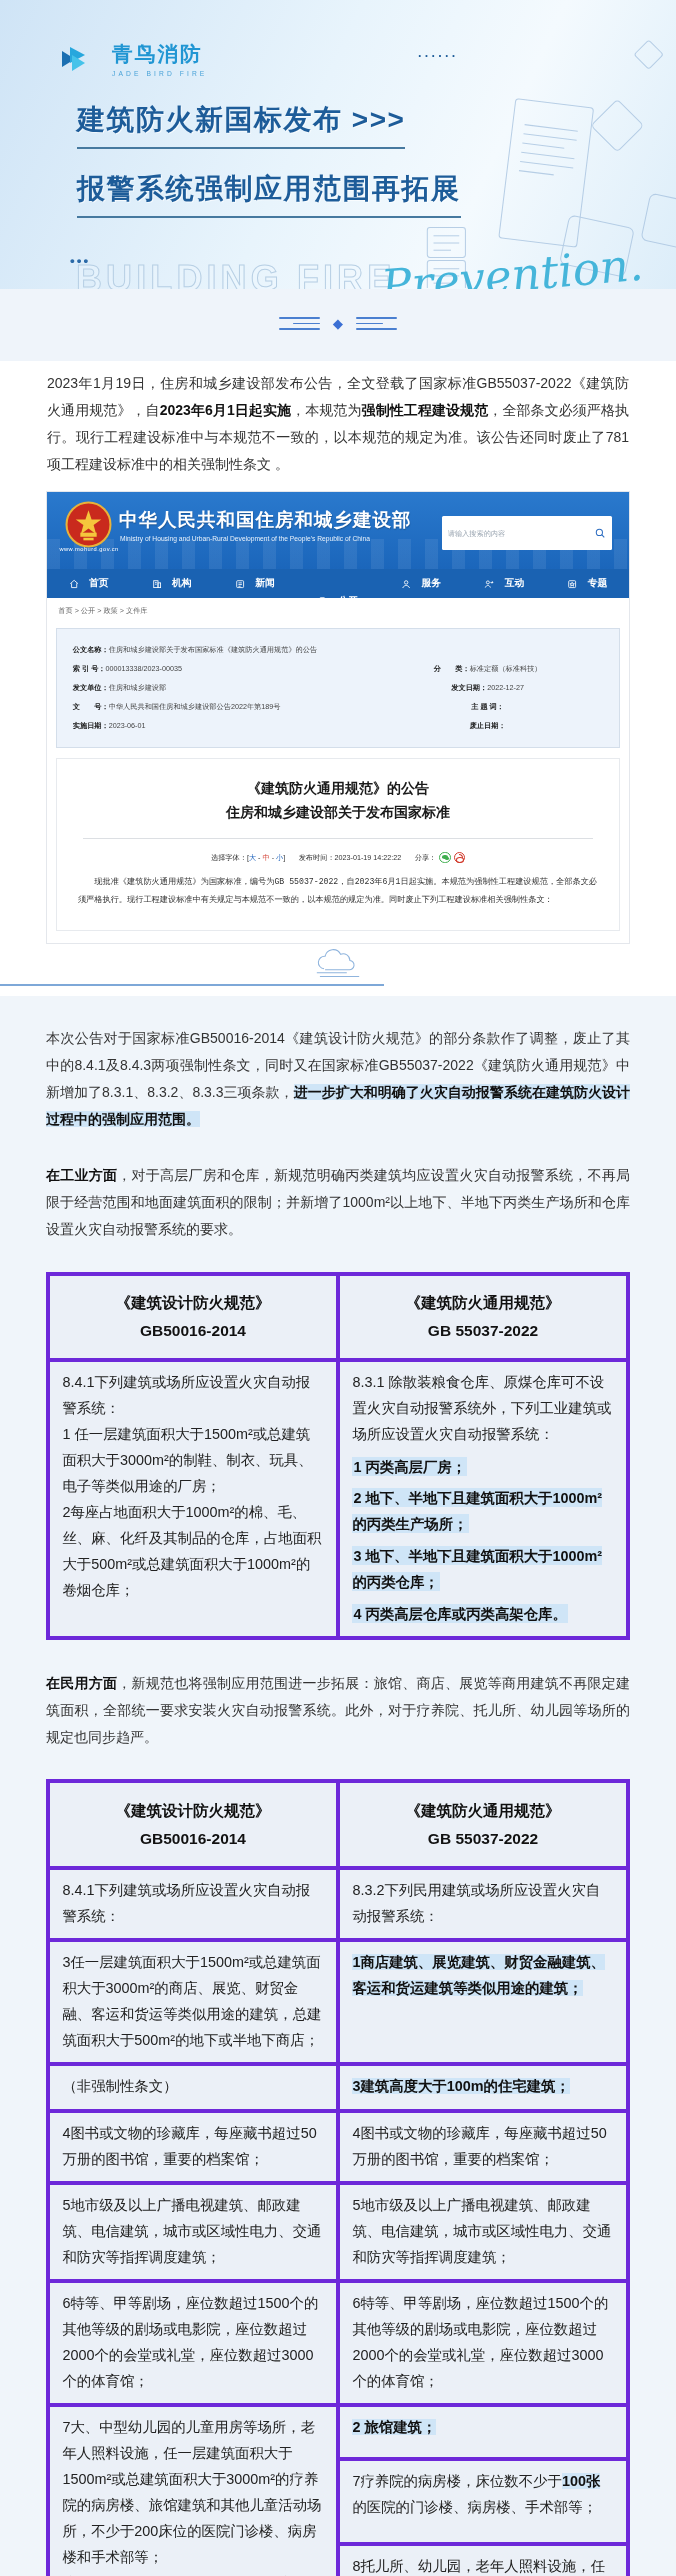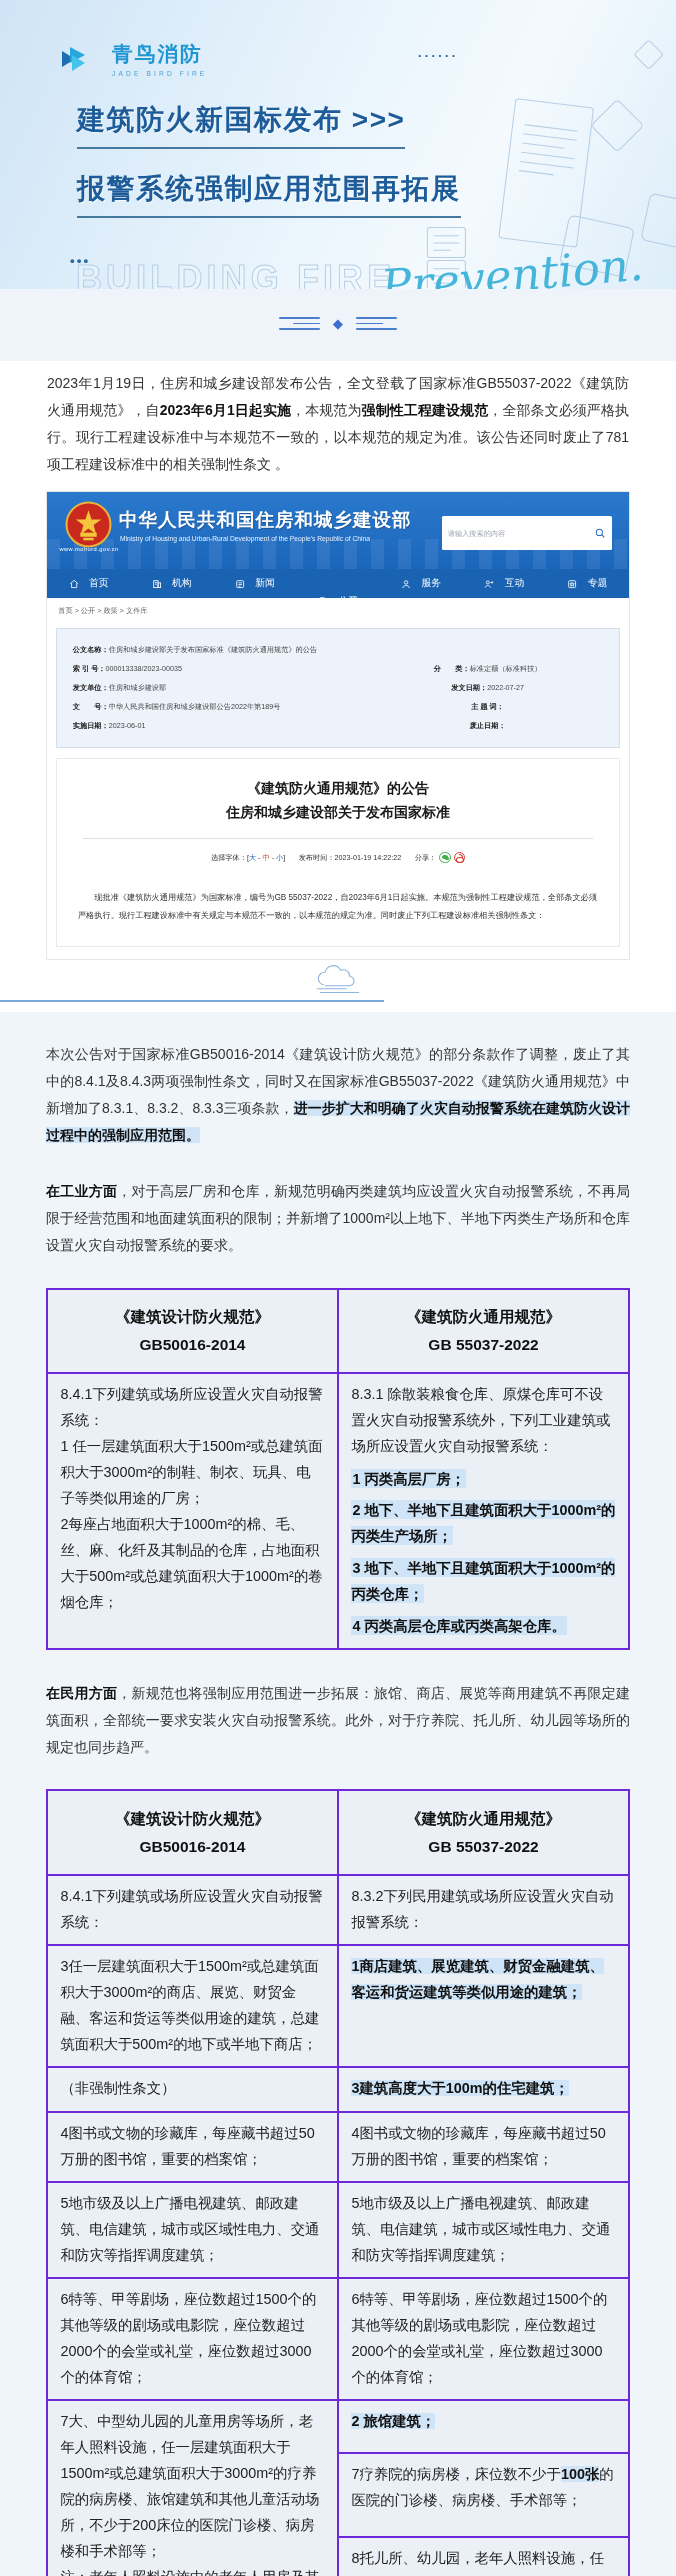--- a/index.html
+++ b/index.html
@@ -61,21 +61,21 @@
   .gov-url { position:absolute; left:12.4px; top:54px; color:#fff; font-size:5.7px; letter-spacing:0.5px; }
   .gov-title { position:absolute; left:72px; top:15px; color:#fff; font-size:18.5px; font-weight:800; letter-spacing:1px;
                text-shadow:0.5px 1px 1px rgba(0,0,0,.25); }
   .gov-sub { position:absolute; left:73px; top:43px; color:#eaf3fc; font-size:6.7px; }
   .gov-search { position:absolute; right:17.5px; top:24px; width:170px; height:34px; background:#fff; border-radius:1.5px;
                 display:flex; align-items:center; padding:0 6.2px; }
   .gov-search input { flex:1; border:none; outline:none; font-size:7.2px; color:#333; background:transparent; }
   .gov-search input::placeholder { color:#9aa5b1; }
   .gnav { display:flex; height:29px; background:#1a62b2; }
   .gnav-item { flex:1; display:flex; align-items:center; justify-content:center; gap:10px; color:#fff;
-               font-size:9.8px; font-weight:normal; cursor:pointer; }
+               font-size:9.8px; font-weight:bold; cursor:pointer; }
   .gnav-item.active { background:#5e9cd9;margin-top:32px; }
   .crumb { padding:8.2px 11.3px; font-size:7.2px; color:#666; background:#fff; }
   .gov-meta { margin:3.1px 9.3px 10.3px; background:#edf3fb; border:0.5px solid #d4deea; padding:11.3px 15.5px; }
   .gm-row { display:flex; padding:4.6px 0; font-size:7.2px; }
   .gm-cell { display:flex; }
   .gm-cell.l { flex:1.25; padding-right:10.3px; }
   .gm-cell.r { flex:1;justify-content:center; }
   .gm-label { font-weight:bold; color:#1a1a1a; white-space:nowrap; }
   .gm-val { color:#444; }
   .gov-article { margin:0 9.3px 12.4px; border:0.5px solid #e7eaee; padding:17.5px 20.6px 21.6px; }
@@ -83,25 +83,25 @@
   .ga-rule { height:0.5px; background:#dcdfe3; margin:13.4px 5.2px; }
   .ga-meta { display:flex; justify-content:center; align-items:center; gap:13.4px; font-size:7.2px; color:#333; }
   .fz-blue { color:#2a6bc0; cursor:pointer; } .fz-red { color:#d23a2c; cursor:pointer; }
   .share-ic { display:inline-block; width:11.3px; height:11.3px; border-radius:50%; vertical-align:middle; margin-left:3.1px; position:relative; }
   .share-wechat { border:1px solid #3fae4e; }
   .share-wechat::before { content:""; position:absolute; left:2.1px; top:2.6px; width:5.2px; height:3.6px; border-radius:50%; background:#3fae4e; }
   .share-wechat::after { content:""; position:absolute; left:4.6px; top:4.6px; width:3.6px; height:2.6px; border-radius:50%; background:#3fae4e; }
   .share-weibo { border:1px solid #d23a2c; }
   .share-weibo::before { content:""; position:absolute; left:1.5px; top:4.1px; width:5.7px; height:3.6px; border:1px solid #d23a2c; border-radius:50%; }
   .share-weibo::after { content:""; position:absolute; right:1px; top:1px; width:3.1px; height:3.1px; border-top:1px solid #d23a2c; border-right:1px solid #d23a2c; border-radius:0 4.1px 0 0; }
-  .ga-body { margin-top:26px; font-size:8.2px; line-height:2.15; color:#333; text-indent:2em; }
+  .ga-body { margin-top:10px; font-size:8.2px; line-height:2.15; color:#333; text-indent:2em;font-family:Liberation Mono, monospace; }
 
   
   table.cmp { width:100%; border-collapse:collapse; table-layout:fixed; background:#ebf0f7; margin-bottom:30px; }
-  table.cmp th, table.cmp td { border:2px solid #6d28d9; vertical-align:top; padding:8.2px 12.4px;
+  table.cmp th, table.cmp td { border:4px solid #6d28d9; vertical-align:top; padding:8.2px 12.4px;
         font-size:14.4px; line-height:1.8; color:#222; text-align:left; font-weight:normal; }
   table.cmp th { text-align:center; font-weight:800; font-size:15.5px; padding:13.4px 10.3px; color:#111; }
   .pre { white-space:pre-line; }
   .hl-line { margin-top:6px; }
   .hl-line .hl { padding:1.5px 1px; }
 </style>
 </head>
 <body>
 
 <div class="hero">
@@ -268,21 +268,21 @@
           <span class="gm-val">标准定额（标准科技）</span>
         </div>
     </div>
     <div class="gm-row">
       <div class="gm-cell l">
           <span class="gm-label">发文单位：</span>
           <span class="gm-val">住房和城乡建设部</span>
         </div>
       <div class="gm-cell r">
           <span class="gm-label">发文日期：</span>
-          <span class="gm-val">2022-07-27</span>
+          <span class="gm-val">2022-12-27</span>
         </div>
     </div>
     <div class="gm-row">
       <div class="gm-cell l">
           <span class="gm-label">文　　号：</span>
           <span class="gm-val">中华人民共和国住房和城乡建设部公告2022年第189号</span>
         </div>
       <div class="gm-cell r">
           <span class="gm-label">主 题 词：</span>
           <span class="gm-val"></span>

